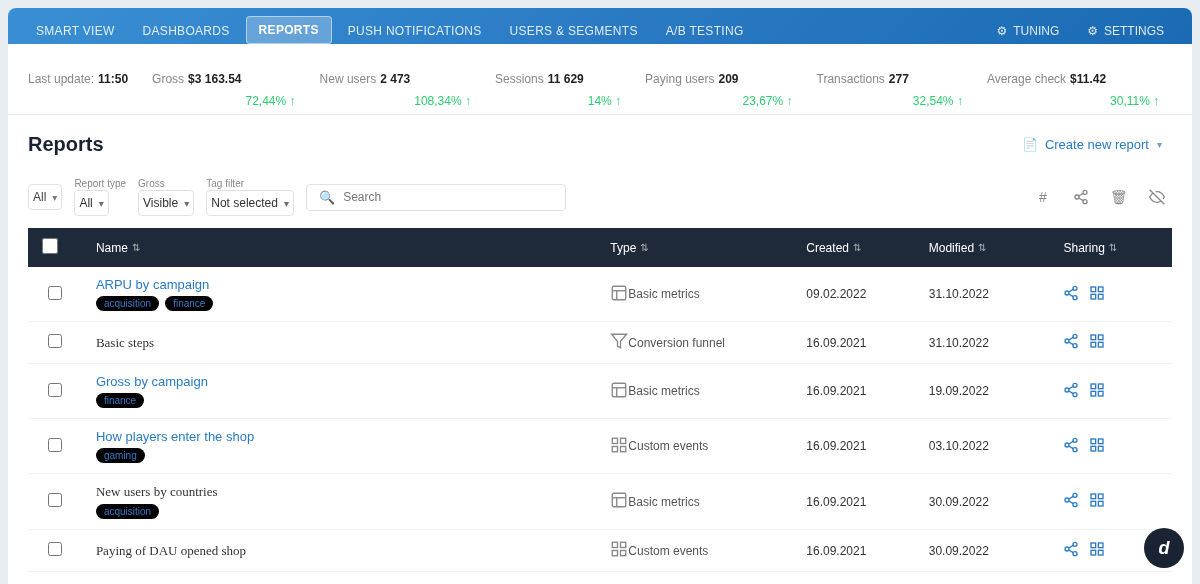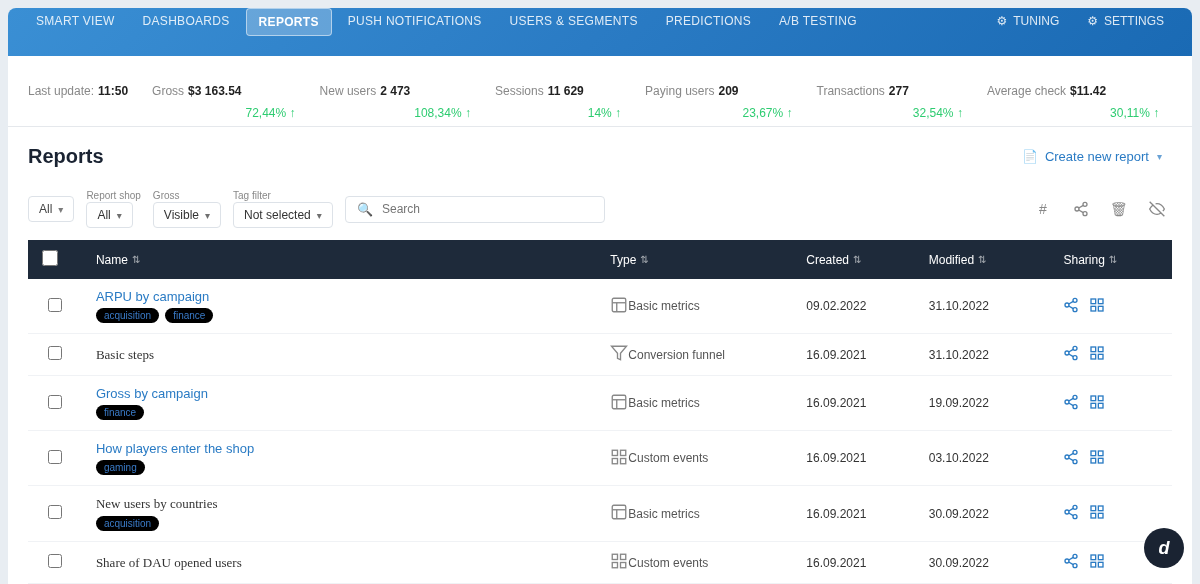--- a/index.html
+++ b/index.html
@@ -8,23 +8,23 @@
       background: #e8edf2;
       width: 1200px;
       height: 584px;
       overflow: hidden;
       font-size: 13px;
     }
 
     
     .top-nav {
       background: linear-gradient(135deg, #3a8fd4 0%, #2a7bc4 50%, #1a6ab4 100%);
-      height: 48px;
-      display: flex;
-      align-items: flex-start;
+      height: 36px;
+      display: flex;
+      align-items: flex-end;
       padding: 0 16px;
       gap: 4px;
       border-radius: 8px 8px 0 0;
       margin: 8px 8px 0 8px;
     }
     .nav-item {
       color: rgba(255,255,255,0.85);
       font-size: 12px;
       font-weight: 500;
       padding: 6px 12px;
@@ -111,21 +111,21 @@
     .filters-row {
       display: flex;
       align-items: center;
       gap: 12px;
       margin-bottom: 12px;
     }
     .filter-dropdown {
       display: flex;
       align-items: center;
       gap: 4px;
-      padding: 5px 10px;
+      padding: 5px 4px;
       border: 1px solid #dde2e8;
       border-radius: 4px;
       font-size: 12px;
       color: #444;
       cursor: pointer;
       background: #fff;
       white-space: nowrap;
     }
     .filter-group {
       display: flex;
@@ -309,21 +309,20 @@
   </style>
 </head>
 <body>
 
 <nav class="top-nav">
   <div class="nav-item">SMART VIEW</div>
   <div class="nav-item">DASHBOARDS</div>
   <div class="nav-item active">REPORTS</div>
   <div class="nav-item">PUSH NOTIFICATIONS</div>
   <div class="nav-item">USERS &amp; SEGMENTS</div>
-  <div class="nav-item">PREDICTIONS</div>
   <div class="nav-item">A/B TESTING</div>
   <div class="nav-spacer"></div>
   <div class="nav-right">
     <div class="nav-icon-btn">
       <span>⚙</span>
       <span>TUNING</span>
     </div>
     <div class="nav-icon-btn">
       <span>⚙</span>
       <span>SETTINGS</span>
@@ -380,21 +379,21 @@
   </div>
 
   <div class="filters-row">
 
     <div class="filter-dropdown">
       <span>All</span>
       <span class="chevron">▾</span>
     </div>
 
     <div class="filter-group">
-      <span class="filter-label-small">Report shop</span>
+      <span class="filter-label-small">Report type</span>
       <div class="filter-dropdown">
         <span class="filter-val">
           <span>All</span>
           <span class="chevron">▾</span>
         </span>
       </div>
     </div>
 
     <div class="filter-group">
       <span class="filter-label-small">Gross</span>
@@ -668,21 +667,21 @@
                   <rect x="14" y="3" width="7" height="7"></rect>
                   <rect x="14" y="14" width="7" height="7"></rect>
                   <rect x="3" y="14" width="7" height="7"></rect>
                 </svg></span>
             </div>
           </td>
         </tr>
         <tr>
           <td class="td-checkbox"><input type="checkbox" class="row-checkbox" style=""></td>
           <td>
-            <div class="report-name-plain">Share of DAU opened users</div>
+            <div class="report-name-plain">Paying of DAU opened shop</div>
           </td>
           <td>
             <div class="type-cell">
               <span><svg width="18" height="18" viewBox="0 0 24 24" fill="none" stroke="#888" stroke-width="1.8">
                   <rect x="3" y="3" width="7" height="7"></rect>
                   <rect x="14" y="3" width="7" height="7"></rect>
                   <rect x="14" y="14" width="7" height="7"></rect>
                   <rect x="3" y="14" width="7" height="7"></rect>
                 </svg></span>
               <span>Custom events</span>

